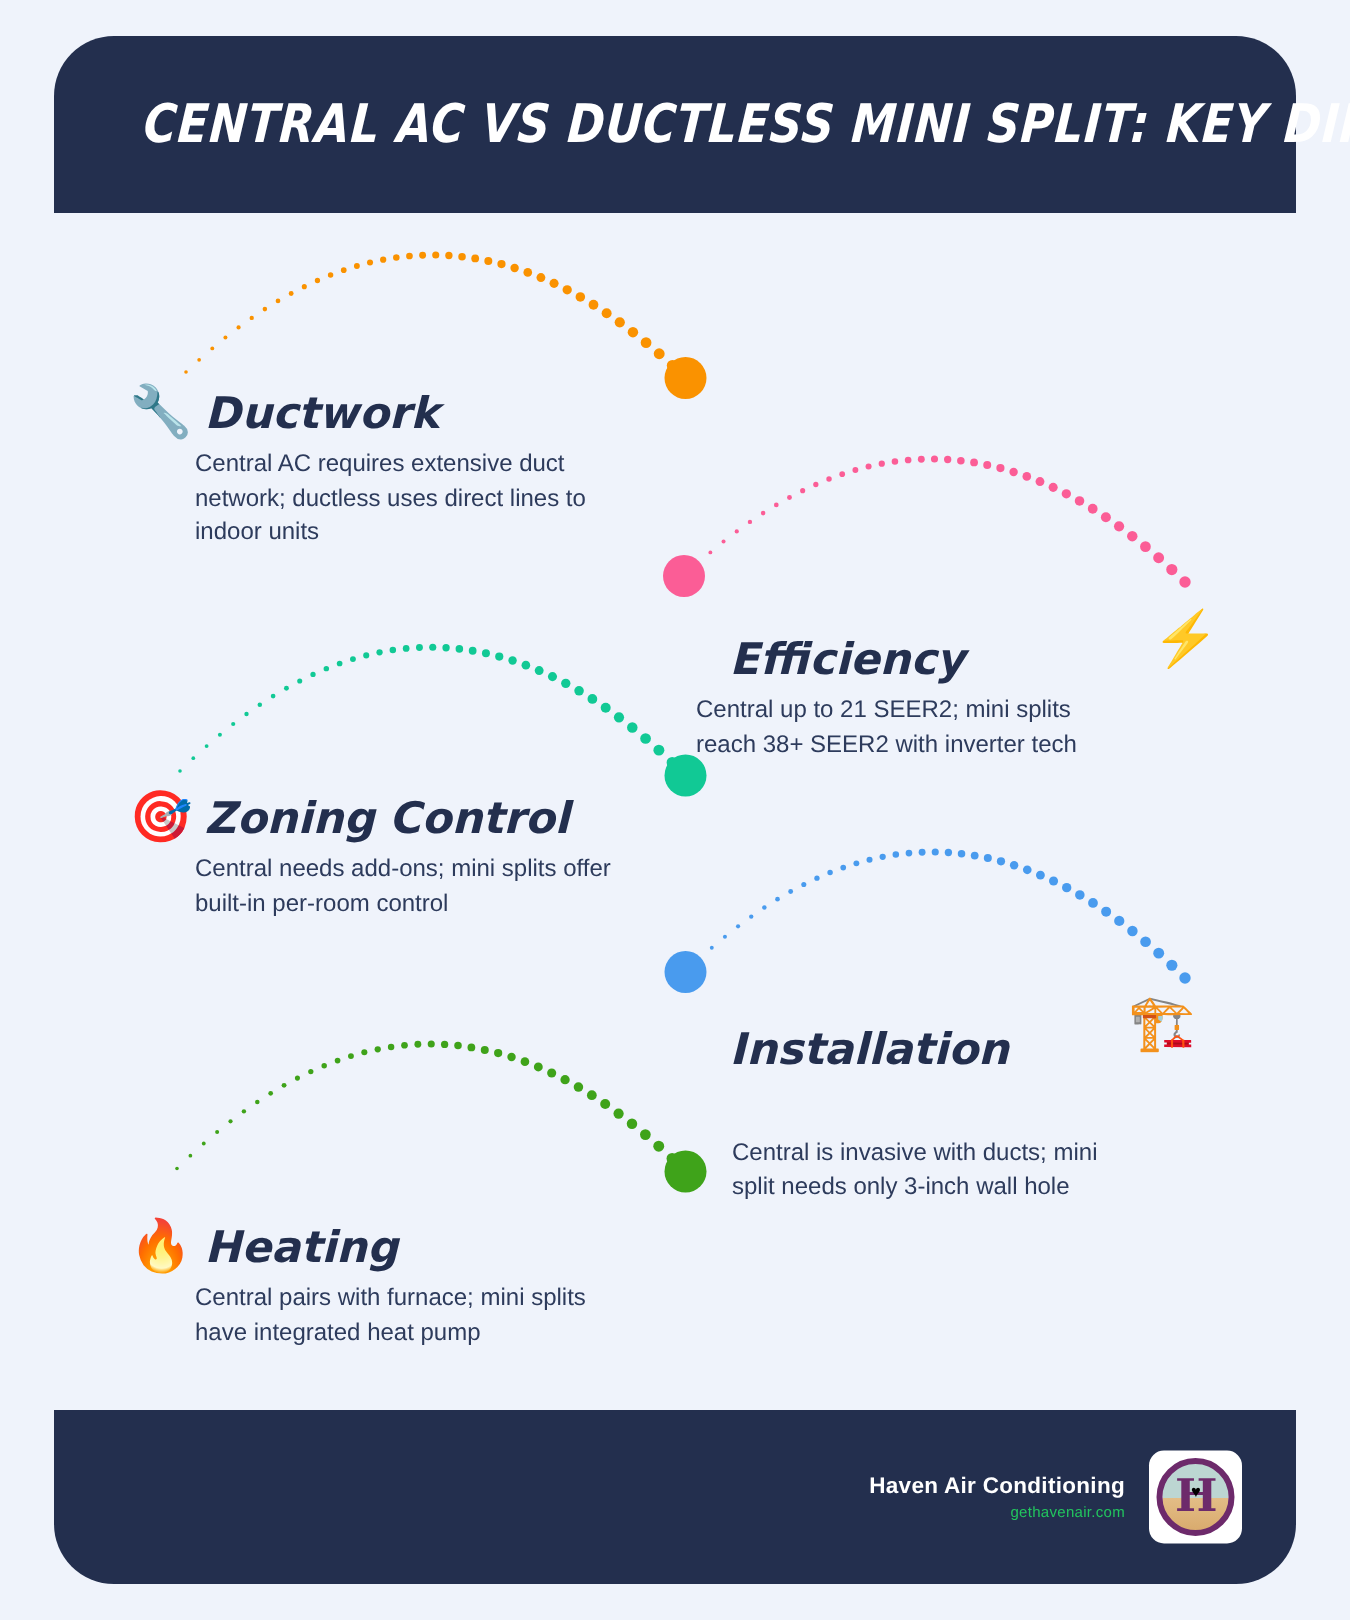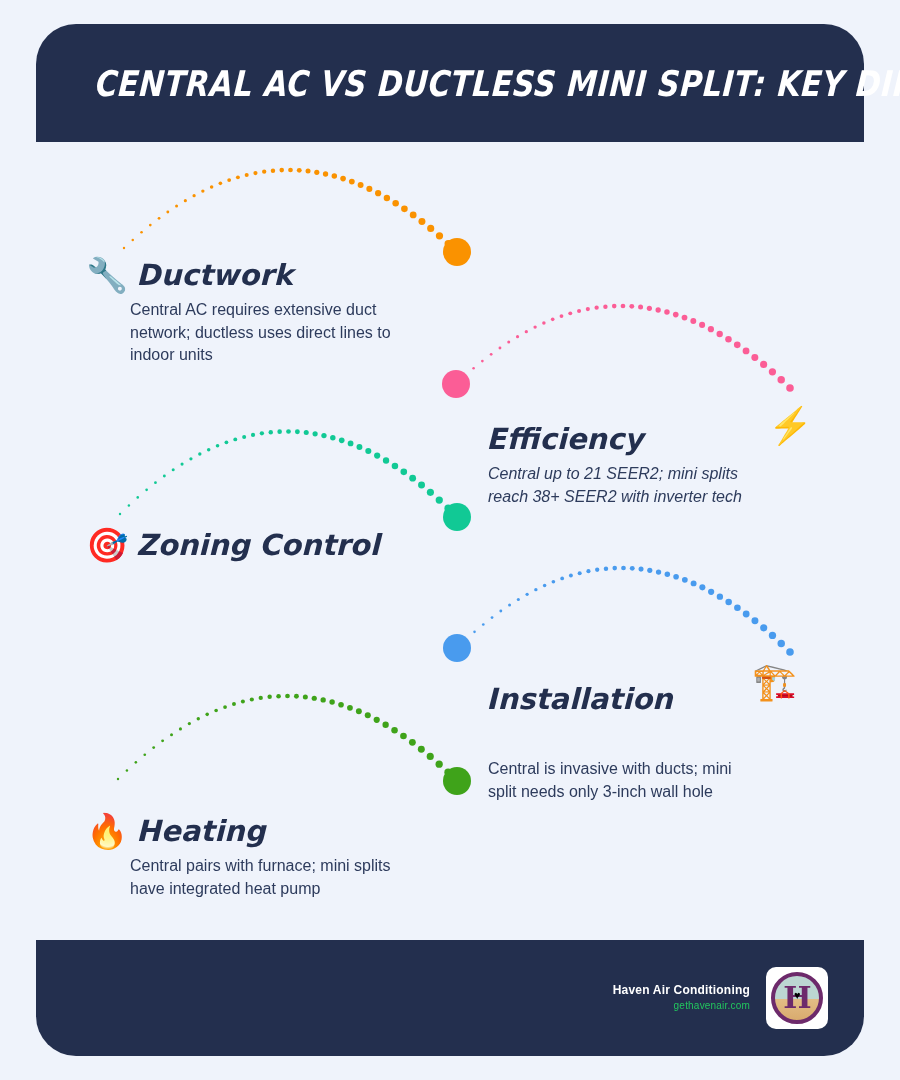--- a/index.html
+++ b/index.html
@@ -65,21 +65,21 @@
     display: flex;
     align-items: center;
     gap: 16px;
   }
   .footer-text {
     text-align: right;
     line-height: 1.45;
   }
   .footer-brand {
     color: #ffffff;
-    font-size: 12px;
+    font-size: 15px;
     font-weight: bold;
     display: block;
     letter-spacing: 0.2px;
   }
   .footer-url {
     color: #22c55e;
     font-size: 10px;
     display: block;
     letter-spacing: 0.2px;
   }
@@ -398,29 +398,30 @@
       <span class="item-emoji">🔧</span>
       <span class="item-title">Ductwork</span>
     </div>
     <div class="item-body">Central AC requires extensive duct network; ductless uses direct lines to indoor units</div>
   </div>
 
   <div class="item side-right" style="left:428px; top:408px;">
     <div class="item-head">
       <span class="item-title" style="margin-left:60px;">Efficiency</span>
     </div>
-    <div class="item-body" style="margin-left:60px;font-style:italic;">Central up to 21 SEER2; mini splits reach 38+ SEER2 with inverter tech</div>
+    <div class="item-body" style="margin-left:36px;">Central up to 21 SEER2; mini splits reach 38+ SEER2 with inverter tech</div>
   </div>
   <span class="far-emoji" style="left:768px; top:408px;">⚡</span>
 
   <div class="item side-left" style="left:86px; top:514px;">
     <div class="item-head">
       <span class="item-emoji">🎯</span>
       <span class="item-title">Zoning Control</span>
     </div>
+    <div class="item-body">Central needs add-ons; mini splits offer built-in per-room control</div>
   </div>
 
   <div class="item side-right" style="left:428px; top:668px;">
     <div class="item-head">
       <span class="item-title" style="margin-left:60px;">Installation</span>
     </div>
     <div class="item-body" style="margin-left:60px;margin-top:44px;">Central is invasive with ducts; mini split needs only 3-inch wall hole</div>
   </div>
   <span class="far-emoji" style="left:752px; top:664px;">🏗️</span>
 

